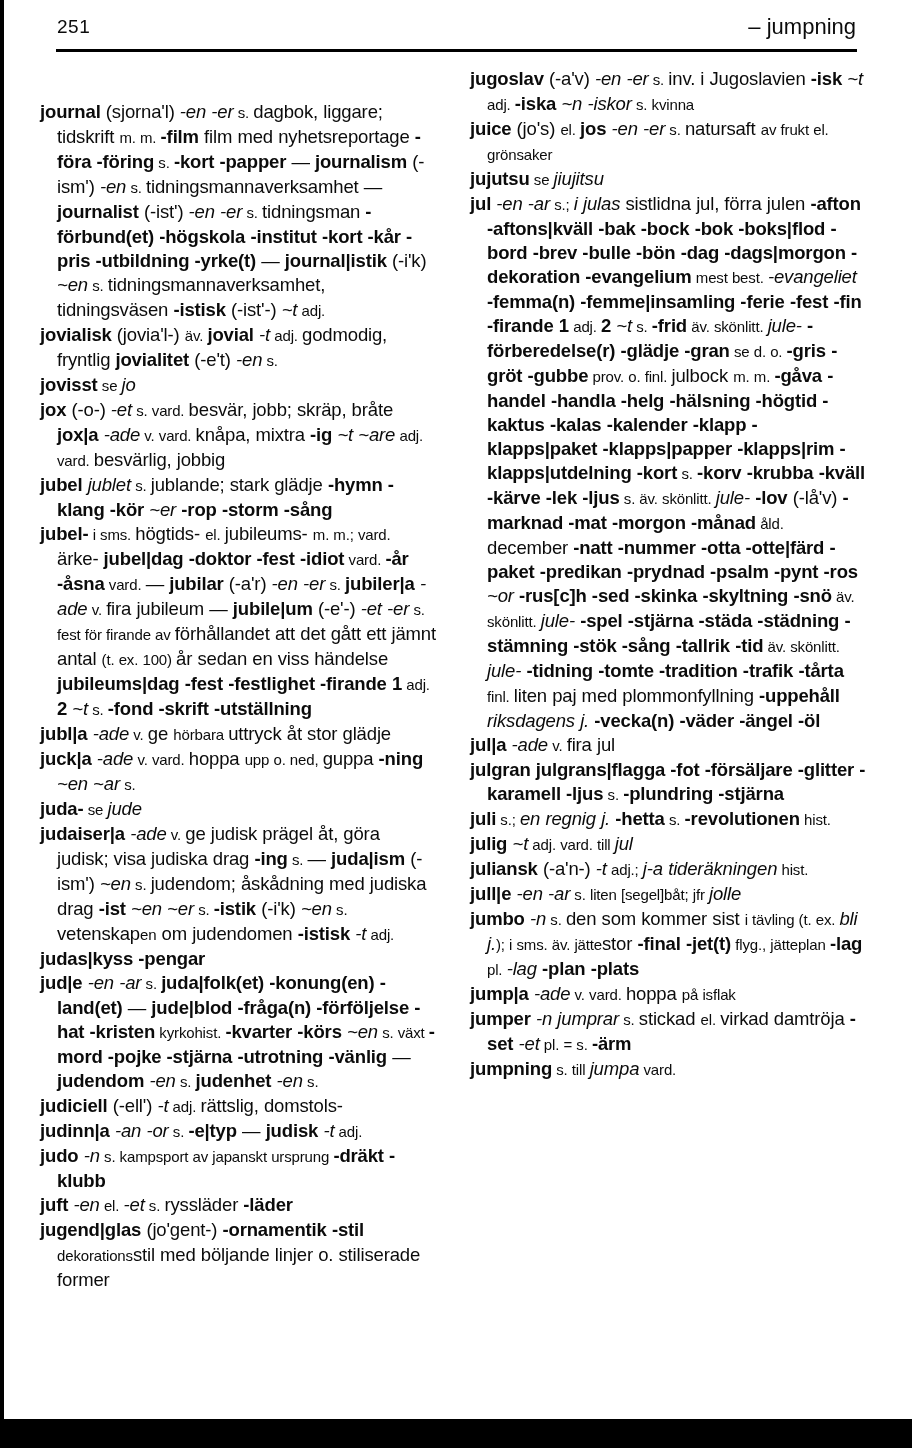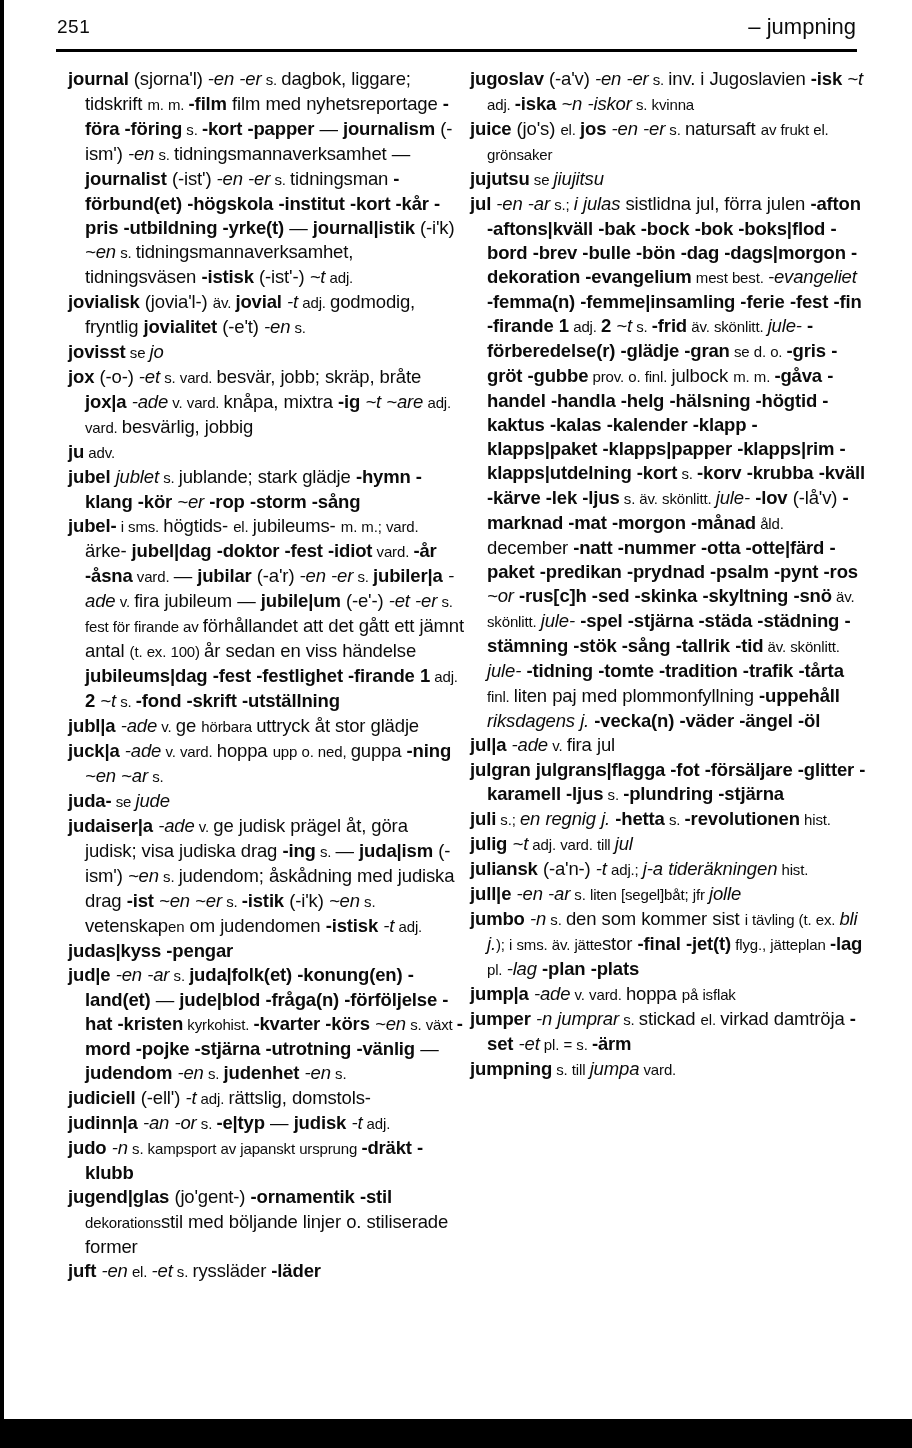--- a/index.html
+++ b/index.html
@@ -26,21 +26,21 @@
     position:absolute; right:56px; top:14px;
     font-size:22px; font-weight:400;
   }
   .header-rule {
     position:absolute; left:56px; top:49px; width:801px; height:3px;
     background:#000;
   }
   .column {
     position:absolute; top:67px;
   }
-  .column.left  { left:68px;  width:396px; }
+  .column.left  { left:40px;  width:396px;margin-top:33px; }
   .column.right { left:470px; width:396px; }
   .entry {
     margin:0; padding-left:17px; text-indent:-17px;
     font-size:18.5px; line-height:24px;
     letter-spacing:-0.15px; word-spacing:0.2px;
   }
   .seg-t  { }
   .seg-b  { font-weight:700; }
   .seg-i  { font-style:italic; }
   .seg-s  { font-size:15px; }
@@ -56,34 +56,33 @@
 
   <div class="guide-word">– jumpning</div>
 
   <div class="header-rule"></div>
 
   <div class="column left">
       <p class="entry"><span class="seg-b">journal</span><span class="seg-t"> (sjorna'l) </span><span class="seg-i">-en -er</span><span class="seg-s"> s. </span><span class="seg-t">dagbok, liggare; tidskrift </span><span class="seg-s">m. m. </span><span class="seg-b">-film</span><span class="seg-t"> film med nyhetsreportage </span><span class="seg-b">-föra -föring</span><span class="seg-s"> s. </span><span class="seg-b">-kort -papper</span><span class="seg-t"> — </span><span class="seg-b">journalism</span><span class="seg-t"> (-ism') </span><span class="seg-i">-en</span><span class="seg-s"> s. </span><span class="seg-t">tidningsmannaverksamhet — </span><span class="seg-b">journalist</span><span class="seg-t"> (-ist') </span><span class="seg-i">-en -er</span><span class="seg-s"> s. </span><span class="seg-t">tidningsman </span><span class="seg-b">-förbund(et) -högskola -institut -kort -kår -pris -utbildning -yrke(t)</span><span class="seg-t"> — </span><span class="seg-b">journal|istik</span><span class="seg-t"> (-i'k) </span><span class="seg-i">~en</span><span class="seg-s"> s. </span><span class="seg-t">tidningsmannaverksamhet, tidningsväsen </span><span class="seg-b">-istisk</span><span class="seg-t"> (-ist'-) </span><span class="seg-i">~t</span><span class="seg-s"> adj.</span></p>
       <p class="entry"><span class="seg-b">jovialisk</span><span class="seg-t"> (jovia'l-) </span><span class="seg-s">äv. </span><span class="seg-b">jovial</span><span class="seg-t"> </span><span class="seg-i">-t</span><span class="seg-s"> adj. </span><span class="seg-t">godmodig, fryntlig </span><span class="seg-b">jovialitet</span><span class="seg-t"> (-e't) </span><span class="seg-i">-en</span><span class="seg-s"> s.</span></p>
       <p class="entry"><span class="seg-b">jovisst</span><span class="seg-s"> se </span><span class="seg-i">jo</span></p>
       <p class="entry"><span class="seg-b">jox</span><span class="seg-t"> (-o-) </span><span class="seg-i">-et</span><span class="seg-s"> s. vard. </span><span class="seg-t">besvär, jobb; skräp, bråte </span><span class="seg-b">jox|a</span><span class="seg-t"> </span><span class="seg-i">-ade</span><span class="seg-s"> v. vard. </span><span class="seg-t">knåpa, mixtra </span><span class="seg-b">-ig</span><span class="seg-t"> </span><span class="seg-i">~t ~are</span><span class="seg-s"> adj. vard. </span><span class="seg-t">besvärlig, jobbig</span></p>
-      <p class="entry"><span class="seg-b">ju</span><span class="seg-s"> adv.</span></p>
       <p class="entry"><span class="seg-b">jubel</span><span class="seg-t"> </span><span class="seg-i">jublet</span><span class="seg-s"> s. </span><span class="seg-t">jublande; stark glädje </span><span class="seg-b">-hymn -klang -kör</span><span class="seg-t"> </span><span class="seg-i">~er</span><span class="seg-t"> </span><span class="seg-b">-rop -storm -sång</span></p>
       <p class="entry"><span class="seg-b">jubel-</span><span class="seg-s"> i sms. </span><span class="seg-t">högtids- </span><span class="seg-s">el. </span><span class="seg-t">jubileums- </span><span class="seg-s">m. m.; vard. </span><span class="seg-t">ärke- </span><span class="seg-b">jubel|dag -doktor -fest -idiot</span><span class="seg-s"> vard. </span><span class="seg-b">-år -åsna</span><span class="seg-s"> vard. </span><span class="seg-t">— </span><span class="seg-b">jubilar</span><span class="seg-t"> (-a'r) </span><span class="seg-i">-en -er</span><span class="seg-s"> s. </span><span class="seg-b">jubiler|a</span><span class="seg-t"> </span><span class="seg-i">-ade</span><span class="seg-s"> v. </span><span class="seg-t">fira jubileum — </span><span class="seg-b">jubile|um</span><span class="seg-t"> (-e'-) </span><span class="seg-i">-et -er</span><span class="seg-s"> s. fest för firande av </span><span class="seg-t">förhållandet att det gått ett jämnt antal </span><span class="seg-s">(t. ex. 100) </span><span class="seg-t">år sedan en viss händelse </span><span class="seg-b">jubileums|dag -fest -festlighet -firande 1</span><span class="seg-s"> adj. </span><span class="seg-b">2</span><span class="seg-t"> </span><span class="seg-i">~t</span><span class="seg-s"> s. </span><span class="seg-b">-fond -skrift -utställning</span></p>
       <p class="entry"><span class="seg-b">jubl|a</span><span class="seg-t"> </span><span class="seg-i">-ade</span><span class="seg-s"> v. </span><span class="seg-t">ge </span><span class="seg-s">hörbara </span><span class="seg-t">uttryck åt stor glädje</span></p>
       <p class="entry"><span class="seg-b">juck|a</span><span class="seg-t"> </span><span class="seg-i">-ade</span><span class="seg-s"> v. vard. </span><span class="seg-t">hoppa </span><span class="seg-s">upp o. ned, </span><span class="seg-t">guppa </span><span class="seg-b">-ning</span><span class="seg-t"> </span><span class="seg-i">~en ~ar</span><span class="seg-s"> s.</span></p>
       <p class="entry"><span class="seg-b">juda-</span><span class="seg-s"> se </span><span class="seg-i">jude</span></p>
       <p class="entry"><span class="seg-b">judaiser|a</span><span class="seg-t"> </span><span class="seg-i">-ade</span><span class="seg-s"> v. </span><span class="seg-t">ge judisk prägel åt, göra judisk; visa judiska drag </span><span class="seg-b">-ing</span><span class="seg-s"> s. </span><span class="seg-t">— </span><span class="seg-b">juda|ism</span><span class="seg-t"> (-ism') </span><span class="seg-i">~en</span><span class="seg-s"> s. </span><span class="seg-t">judendom; åskådning med judiska drag </span><span class="seg-b">-ist</span><span class="seg-t"> </span><span class="seg-i">~en ~er</span><span class="seg-s"> s. </span><span class="seg-b">-istik</span><span class="seg-t"> (-i'k) </span><span class="seg-i">~en</span><span class="seg-s"> s. </span><span class="seg-t">vetenskap</span><span class="seg-s">en</span><span class="seg-t"> om judendomen </span><span class="seg-b">-istisk</span><span class="seg-t"> </span><span class="seg-i">-t</span><span class="seg-s"> adj.</span></p>
       <p class="entry"><span class="seg-b">judas|kyss -pengar</span></p>
       <p class="entry"><span class="seg-b">jud|e</span><span class="seg-t"> </span><span class="seg-i">-en -ar</span><span class="seg-s"> s. </span><span class="seg-b">juda|folk(et) -konung(en) -land(et)</span><span class="seg-t"> — </span><span class="seg-b">jude|blod -fråga(n) -förföljelse -hat -kristen</span><span class="seg-s"> kyrkohist. </span><span class="seg-b">-kvarter -körs</span><span class="seg-t"> </span><span class="seg-i">~en</span><span class="seg-s"> s. växt </span><span class="seg-b">-mord -pojke -stjärna -utrotning -vänlig</span><span class="seg-t"> — </span><span class="seg-b">judendom</span><span class="seg-t"> </span><span class="seg-i">-en</span><span class="seg-s"> s. </span><span class="seg-b">judenhet</span><span class="seg-t"> </span><span class="seg-i">-en</span><span class="seg-s"> s.</span></p>
       <p class="entry"><span class="seg-b">judiciell</span><span class="seg-t"> (-ell') </span><span class="seg-i">-t</span><span class="seg-s"> adj. </span><span class="seg-t">rättslig, domstols-</span></p>
       <p class="entry"><span class="seg-b">judinn|a</span><span class="seg-t"> </span><span class="seg-i">-an -or</span><span class="seg-s"> s. </span><span class="seg-b">-e|typ</span><span class="seg-t"> — </span><span class="seg-b">judisk</span><span class="seg-t"> </span><span class="seg-i">-t</span><span class="seg-s"> adj.</span></p>
       <p class="entry"><span class="seg-b">judo</span><span class="seg-t"> </span><span class="seg-i">-n</span><span class="seg-s"> s. kampsport av japanskt ursprung </span><span class="seg-b">-dräkt -klubb</span></p>
+      <p class="entry"><span class="seg-b">juft</span><span class="seg-t"> </span><span class="seg-i">-en</span><span class="seg-s"> el. </span><span class="seg-i">-et</span><span class="seg-s"> s. </span><span class="seg-t">ryssläder </span><span class="seg-b">-läder</span></p>
       <p class="entry"><span class="seg-b">jugend|glas</span><span class="seg-t"> (jo'gent-) </span><span class="seg-b">-ornamentik -stil</span><span class="seg-s"> dekorations</span><span class="seg-t">stil med böljande linjer o. stiliserade former</span></p>
-      <p class="entry"><span class="seg-b">juft</span><span class="seg-t"> </span><span class="seg-i">-en</span><span class="seg-s"> el. </span><span class="seg-i">-et</span><span class="seg-s"> s. </span><span class="seg-t">ryssläder </span><span class="seg-b">-läder</span></p>
     </div>
 
   <div class="column right">
       <p class="entry"><span class="seg-b">jugoslav</span><span class="seg-t"> (-a'v) </span><span class="seg-i">-en -er</span><span class="seg-s"> s. </span><span class="seg-t">inv. i Jugoslavien </span><span class="seg-b">-isk</span><span class="seg-t"> </span><span class="seg-i">~t</span><span class="seg-s"> adj. </span><span class="seg-b">-iska</span><span class="seg-t"> </span><span class="seg-i">~n -iskor</span><span class="seg-s"> s. kvinna</span></p>
       <p class="entry"><span class="seg-b">juice</span><span class="seg-t"> (jo's) </span><span class="seg-s">el. </span><span class="seg-b">jos</span><span class="seg-t"> </span><span class="seg-i">-en -er</span><span class="seg-s"> s. </span><span class="seg-t">natursaft </span><span class="seg-s">av frukt el. grönsaker</span></p>
       <p class="entry"><span class="seg-b">jujutsu</span><span class="seg-s"> se </span><span class="seg-i">jiujitsu</span></p>
       <p class="entry"><span class="seg-b">jul</span><span class="seg-t"> </span><span class="seg-i">-en -ar</span><span class="seg-s"> s.; </span><span class="seg-i">i julas</span><span class="seg-t"> sistlidna jul, förra julen </span><span class="seg-b">-afton -aftons|kväll -bak -bock -bok -boks|flod -bord -brev -bulle -bön -dag -dags|morgon -dekoration -evangelium</span><span class="seg-s"> mest best. </span><span class="seg-i">-evangeliet</span><span class="seg-t"> </span><span class="seg-b">-femma(n) -femme|insamling -ferie -fest -fin -firande 1</span><span class="seg-s"> adj. </span><span class="seg-b">2</span><span class="seg-t"> </span><span class="seg-i">~t</span><span class="seg-s"> s. </span><span class="seg-b">-frid</span><span class="seg-s"> äv. skönlitt. </span><span class="seg-i">jule-</span><span class="seg-t"> </span><span class="seg-b">-förberedelse(r) -glädje -gran</span><span class="seg-s"> se d. o. </span><span class="seg-b">-gris -gröt -gubbe</span><span class="seg-s"> prov. o. finl. </span><span class="seg-t">julbock </span><span class="seg-s">m. m. </span><span class="seg-b">-gåva -handel -handla -helg -hälsning -högtid -kaktus -kalas -kalender -klapp -klapps|paket -klapps|papper -klapps|rim -klapps|utdelning -kort</span><span class="seg-s"> s. </span><span class="seg-b">-korv -krubba -kväll -kärve -lek -ljus</span><span class="seg-s"> s. äv. skönlitt. </span><span class="seg-i">jule-</span><span class="seg-t"> </span><span class="seg-b">-lov</span><span class="seg-t"> (-lå'v) </span><span class="seg-b">-marknad -mat -morgon -månad</span><span class="seg-s"> åld. </span><span class="seg-t">december </span><span class="seg-b">-natt -nummer -otta -otte|färd -paket -predikan -prydnad -psalm -pynt -ros</span><span class="seg-t"> </span><span class="seg-i">~or</span><span class="seg-t"> </span><span class="seg-b">-rus[c]h -sed -skinka -skyltning -snö</span><span class="seg-s"> äv. skönlitt. </span><span class="seg-i">jule-</span><span class="seg-t"> </span><span class="seg-b">-spel -stjärna -städa -städning -stämning -stök -sång -tallrik -tid</span><span class="seg-s"> äv. skönlitt. </span><span class="seg-i">jule-</span><span class="seg-t"> </span><span class="seg-b">-tidning -tomte -tradition -trafik -tårta</span><span class="seg-s"> finl. </span><span class="seg-t">liten paj med plommonfyllning </span><span class="seg-b">-uppehåll</span><span class="seg-t"> </span><span class="seg-i">riksdagens j.</span><span class="seg-t"> </span><span class="seg-b">-vecka(n) -väder -ängel -öl</span></p>
       <p class="entry"><span class="seg-b">jul|a</span><span class="seg-t"> </span><span class="seg-i">-ade</span><span class="seg-s"> v. </span><span class="seg-t">fira jul</span></p>
       <p class="entry"><span class="seg-b">julgran julgrans|flagga -fot -försäljare -glitter -karamell -ljus</span><span class="seg-s"> s. </span><span class="seg-b">-plundring -stjärna</span></p>
       <p class="entry"><span class="seg-b">juli</span><span class="seg-s"> s.; </span><span class="seg-i">en regnig j.</span><span class="seg-t"> </span><span class="seg-b">-hetta</span><span class="seg-s"> s. </span><span class="seg-b">-revolutionen</span><span class="seg-s"> hist.</span></p>

